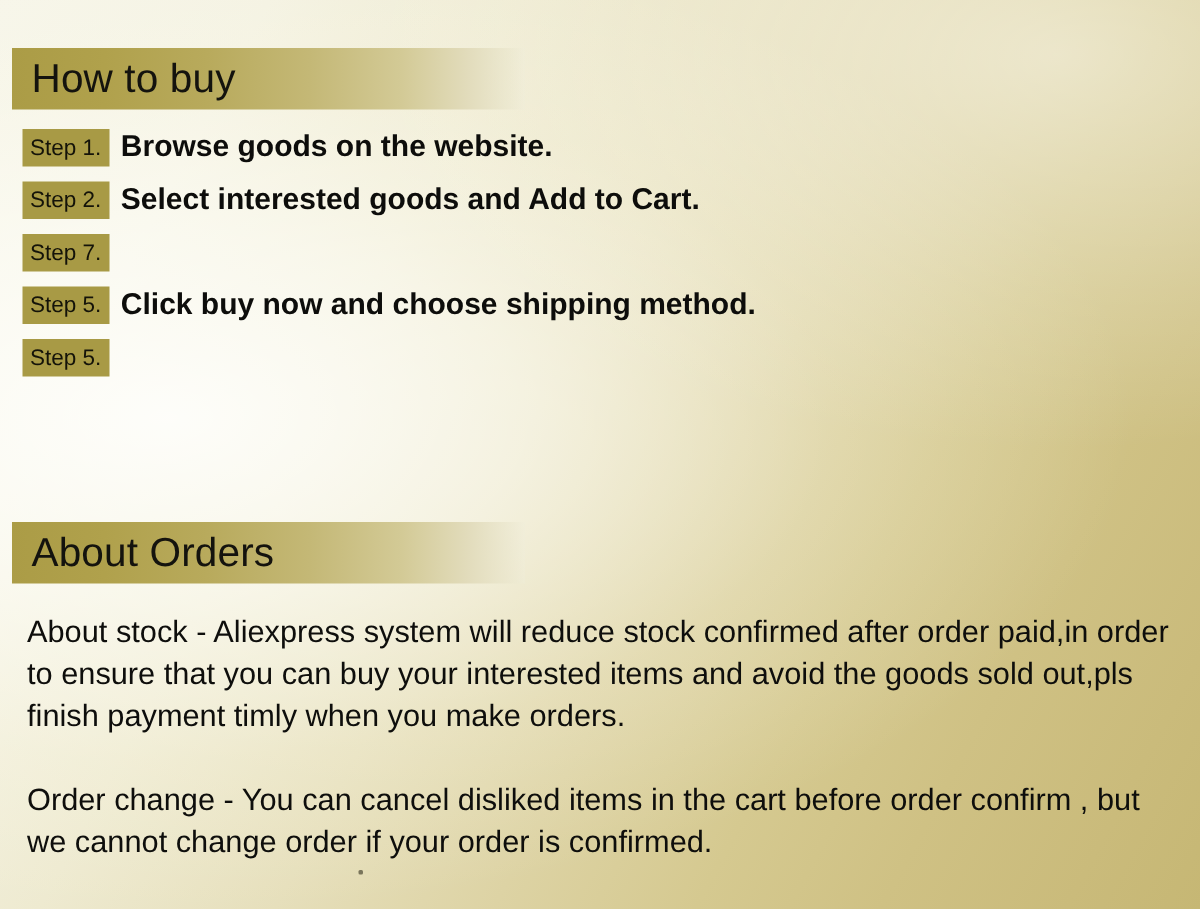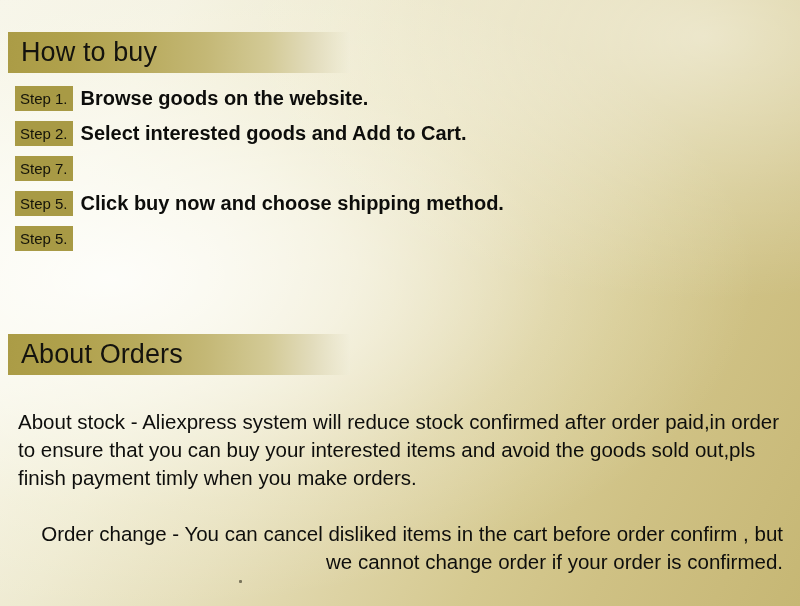--- a/index.html
+++ b/index.html
@@ -89,21 +89,21 @@
     font-size: 27px;
     line-height: 1;
     color: #14130e;
     letter-spacing: 0.1px;
     padding-left: 13px;
     white-space: nowrap;
     font-weight: 400;
   }
 
   #bar-how   { top: 12px; }
-  #bar-about { top: 314px; }
+  #bar-about { top: 328px; }
 
   
   #steps {
     position: absolute;
     left: 15px;
     top: 66px;
   }
   .step-row {
     display: flex;
     align-items: center;
@@ -136,21 +136,21 @@
     left: 18px;
     top: 388px;
     width: 765px;
   }
   .para {
     font-size: 20.5px;
     line-height: 28px;
     color: #0e0e0c;
     margin: 0;
   }
-  .para + .para { margin-top: 28px; text-align: right; }
+  .para + .para { margin-top: 28px; }
 
   
   #speck {
     position: absolute;
     left: 239px;
     top: 560px;
     width: 3px;
     height: 3px;
     background: #55513c;
     opacity: 0.75;

